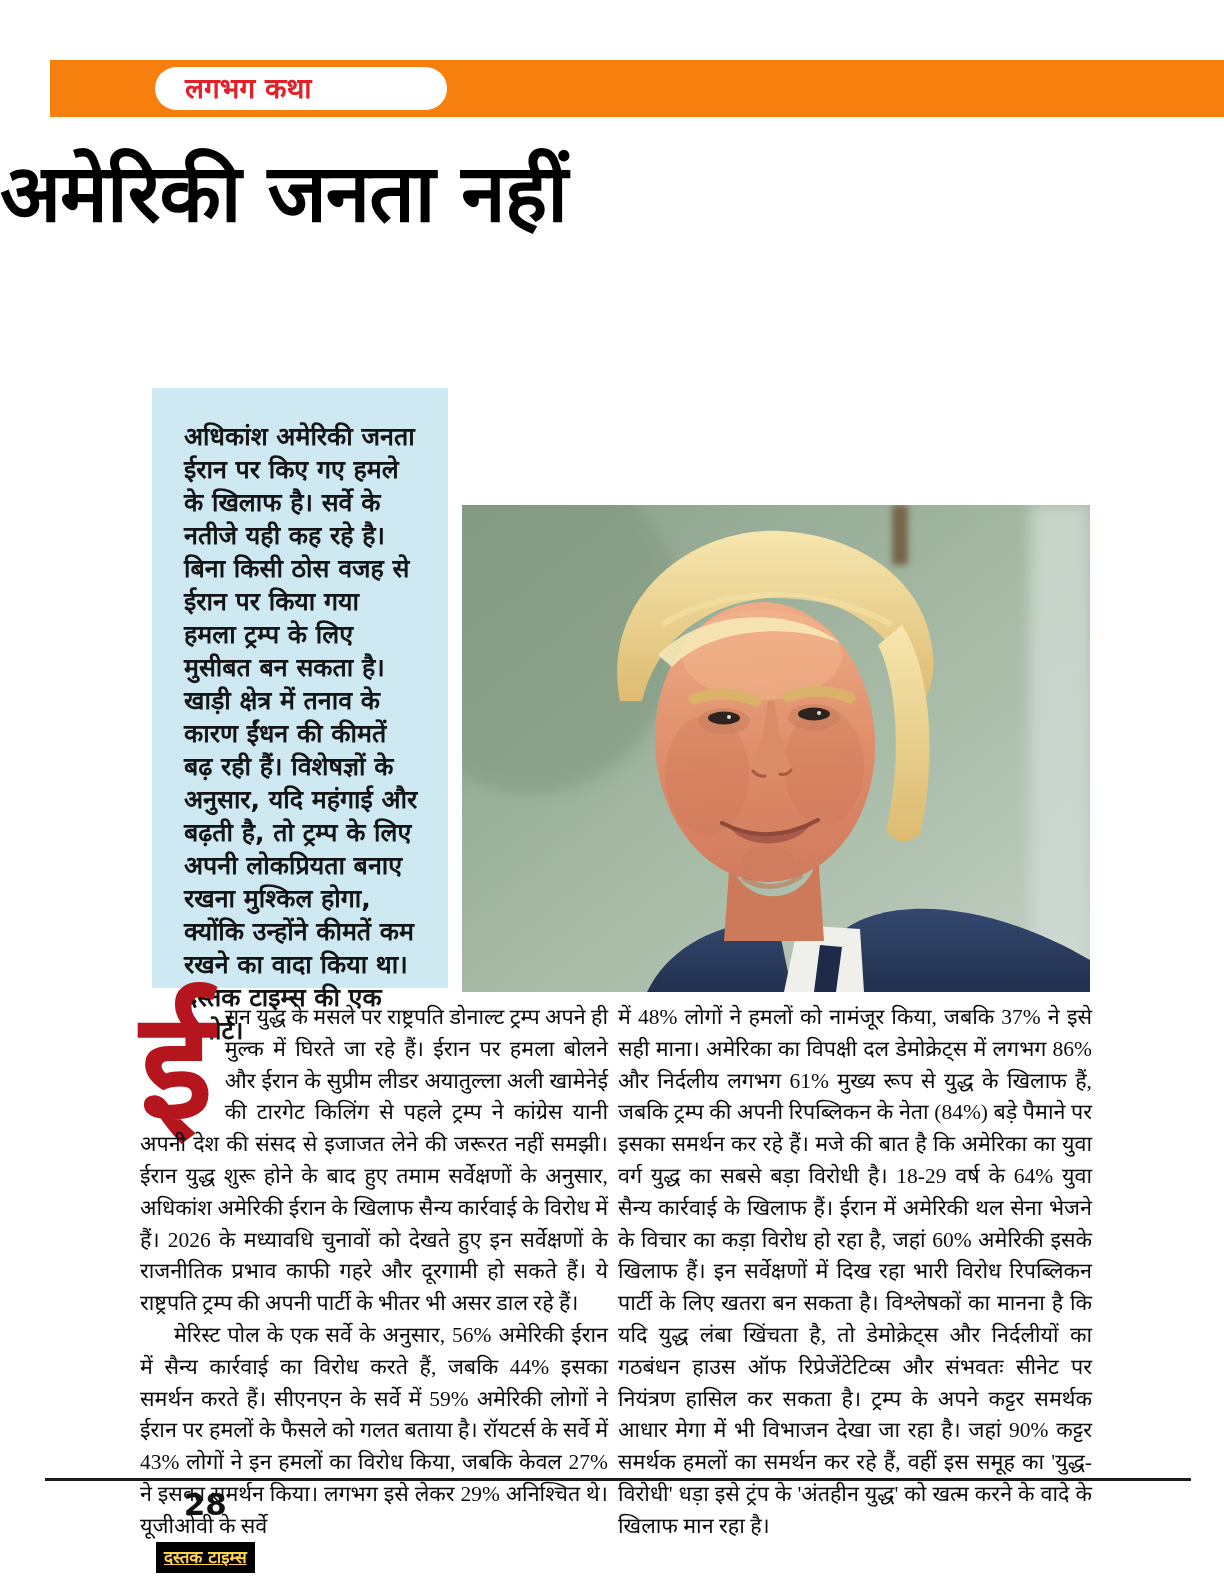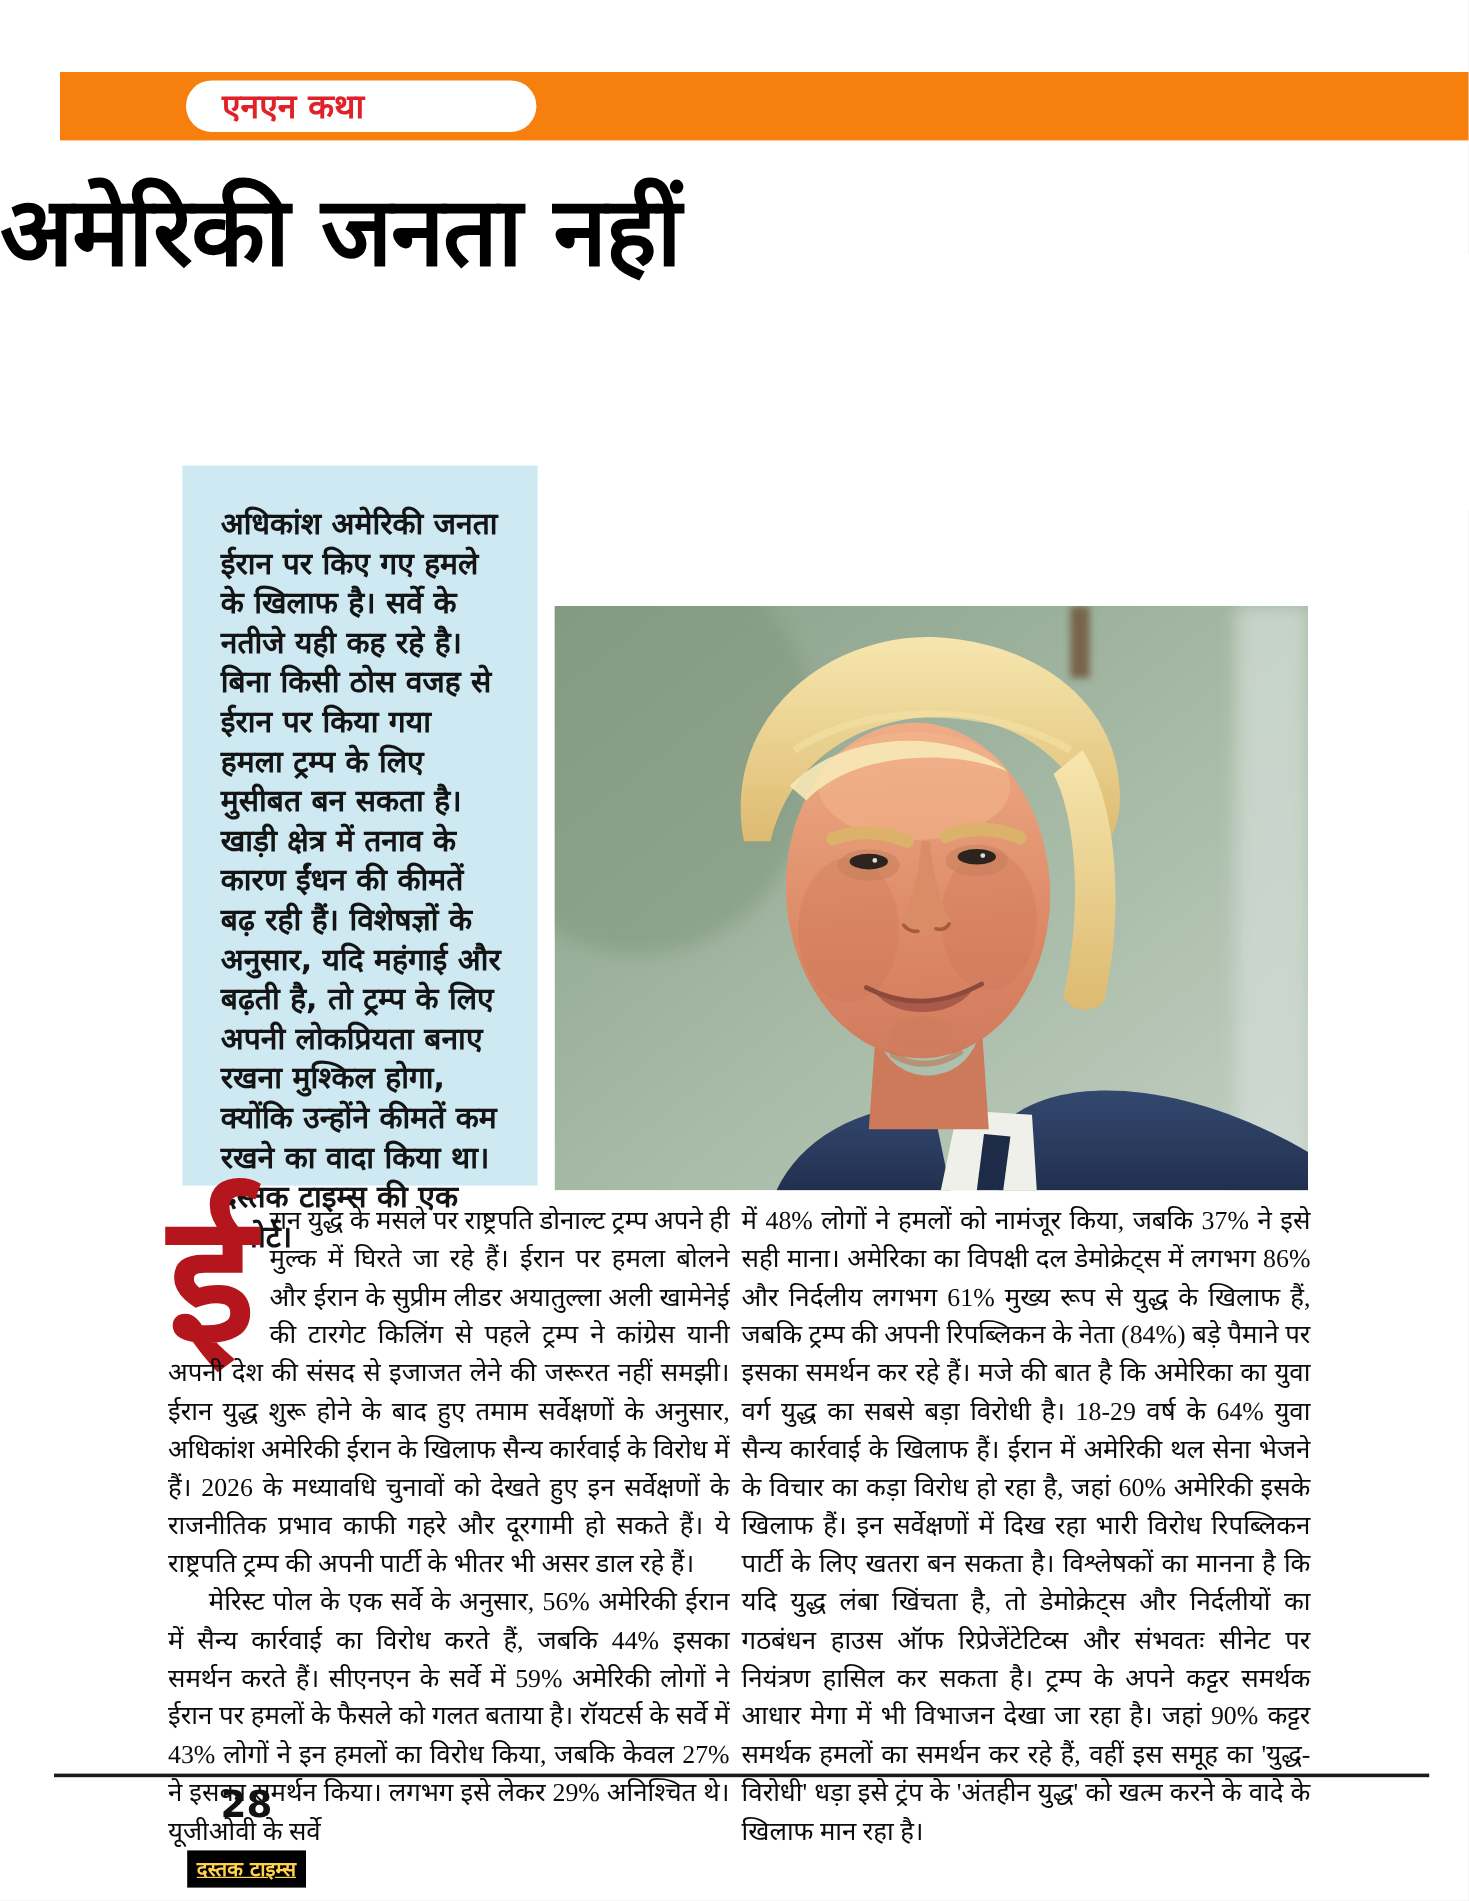--- a/index.html
+++ b/index.html
@@ -92,21 +92,21 @@
     color:#111;
   }
 </style>
 </head>
 <body>
 
 <div class="page">
 
   <div class="kicker-bar">
     <div class="kicker-pill">
-      <span class="kicker-label">एनएन कथा</span>
+      <span class="kicker-label">लगभग कथा</span>
     </div>
   </div>
 
   <h1 class="headline">
     <span>अमेरिकी जनता नहीं</span>
   </h1>
 
   <aside class="lede-box">
     <p class="lede-text">अधिकांश अमेरिकी जनता ईरान पर किए गए हमले के खिलाफ है। सर्वे के नतीजे यही कह रहे है। बिना किसी ठोस वजह से ईरान पर किया गया हमला ट्रम्प के लिए मुसीबत बन सकता है। खाड़ी क्षेत्र में तनाव के कारण ईंधन की कीमतें बढ़ रही हैं। विशेषज्ञों के अनुसार, यदि महंगाई और बढ़ती है, तो ट्रम्प के लिए अपनी लोकप्रियता बनाए रखना मुश्किल होगा, क्योंकि उन्होंने कीमतें कम रखने का वादा किया था। दस्तक टाइम्स की एक रिपोर्ट।</p>
   </aside>

